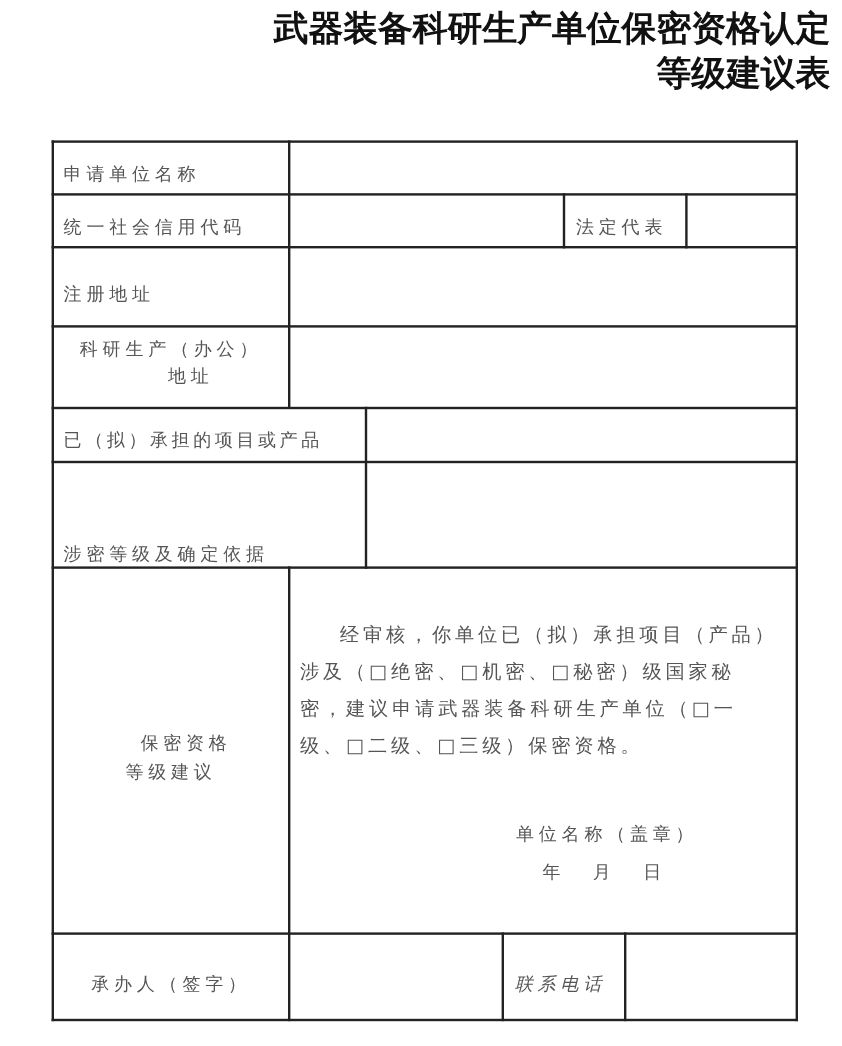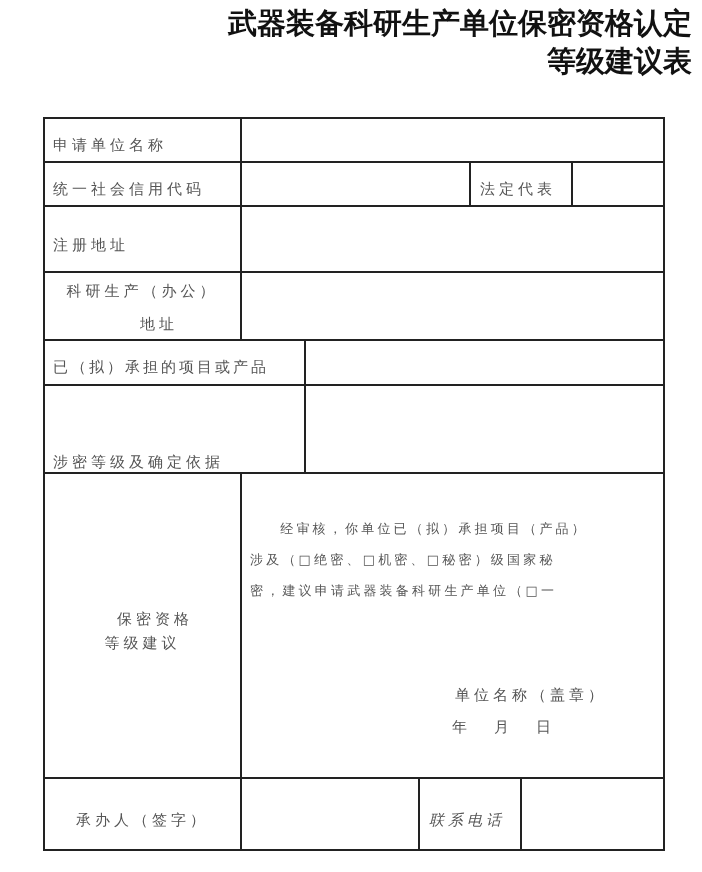--- a/index.html
+++ b/index.html
@@ -8,21 +8,21 @@
   .title { position:absolute; left:0; width:692px; text-align:right;
            font-weight:bold; font-size:29px; color:#111; letter-spacing:0px; }
   .t1 { top:4px; }
   .t2 { top:42px; }
   .line { position:absolute; background:#222; }
   .h { height:2px; }
   .v { width:2px; }
   .cell-text { position:absolute; font-size:15px; color:#555; letter-spacing:4px; white-space:nowrap; }
   .center { text-align:center; }
   .field { position:absolute; }
-  .para { position:absolute; font-size:13px; color:#555; line-height:31px; letter-spacing:3.2px; }
+  .para { position:absolute; font-size:16px; color:#555; line-height:31px; letter-spacing:3.2px; }
 </style>
 </head>
 <body>
 
 <div class="title t1">武器装备科研生产单位保密资格认定</div>
 <div class="title t2">等级建议表</div>
 
 <div>
 
   <div class="line h" style="left:43px; top:117px; width:622px;"></div>
@@ -56,37 +56,38 @@
 
 <div class="cell-text" style="left:53px; top:180px;">统一社会信用代码</div>
 <div class="field" style="left:243px; top:163px; width:225px; height:42px;"></div>
 <div class="cell-text" style="left:480px; top:180px;">法定代表</div>
 <div class="field" style="left:573px; top:163px; width:89px; height:42px;"></div>
 
 <div class="cell-text" style="left:53px; top:236px;">注册地址</div>
 <div class="field" style="left:243px; top:207px; width:419px; height:64px;"></div>
 
 <div class="cell-text center" style="left:45px; width:195px; top:282px;">科研生产（办公）</div>
-<div class="cell-text center" style="left:45px; width:228px; top:315px;">地址</div>
+<div class="cell-text center" style="left:45px; width:228px; top:304px;">地址</div>
 <div class="field" style="left:243px; top:273px; width:419px; height:66px;"></div>
 
 <div class="cell-text" style="left:53px; top:358px; letter-spacing:3px;">已（拟）承担的项目或产品</div>
 <div class="field" style="left:307px; top:341px; width:355px; height:43px;"></div>
 
 <div class="cell-text" style="left:53px; top:425px;margin-top:28px;">涉密等级及确定依据</div>
 <div class="field" style="left:307px; top:386px; width:355px; height:86px;"></div>
 
 <div class="cell-text center" style="left:45px; width:220px; top:610px;">保密资格</div>
 <div class="cell-text center" style="left:45px; width:195px; top:634px;">等级建议</div>
 
 <div class="para" style="left:250px; top:513px; width:412px;">
   <div style="padding-left:14px;">　经审核，你单位已（拟）承担项目（产品）</div>
   <div>涉及（□绝密、□机密、□秘密）级国家秘</div>
   <div>密，建议申请武器装备科研生产单位（□一</div>
+  <div>级、□二级、□三级）保密资格。</div>
 </div>
 
-<div class="cell-text" style="left:430px; top:686px;margin-left:25px;">单位名称（盖章）</div>
+<div class="cell-text" style="left:430px; top:686px;">单位名称（盖章）</div>
 <div class="cell-text" style="left:452px; top:718px; letter-spacing:6px;">年　月　日</div>
 
 <div class="cell-text center" style="left:45px; width:195px; top:811px;">承办人（签字）</div>
 <div class="field" style="left:243px; top:779px; width:175px; height:70px;"></div>
 <div class="cell-text" style="left:429px; top:811px;font-style:italic;">联系电话</div>
 <div class="field" style="left:522px; top:779px; width:140px; height:70px;"></div>
 
 </body></html>

